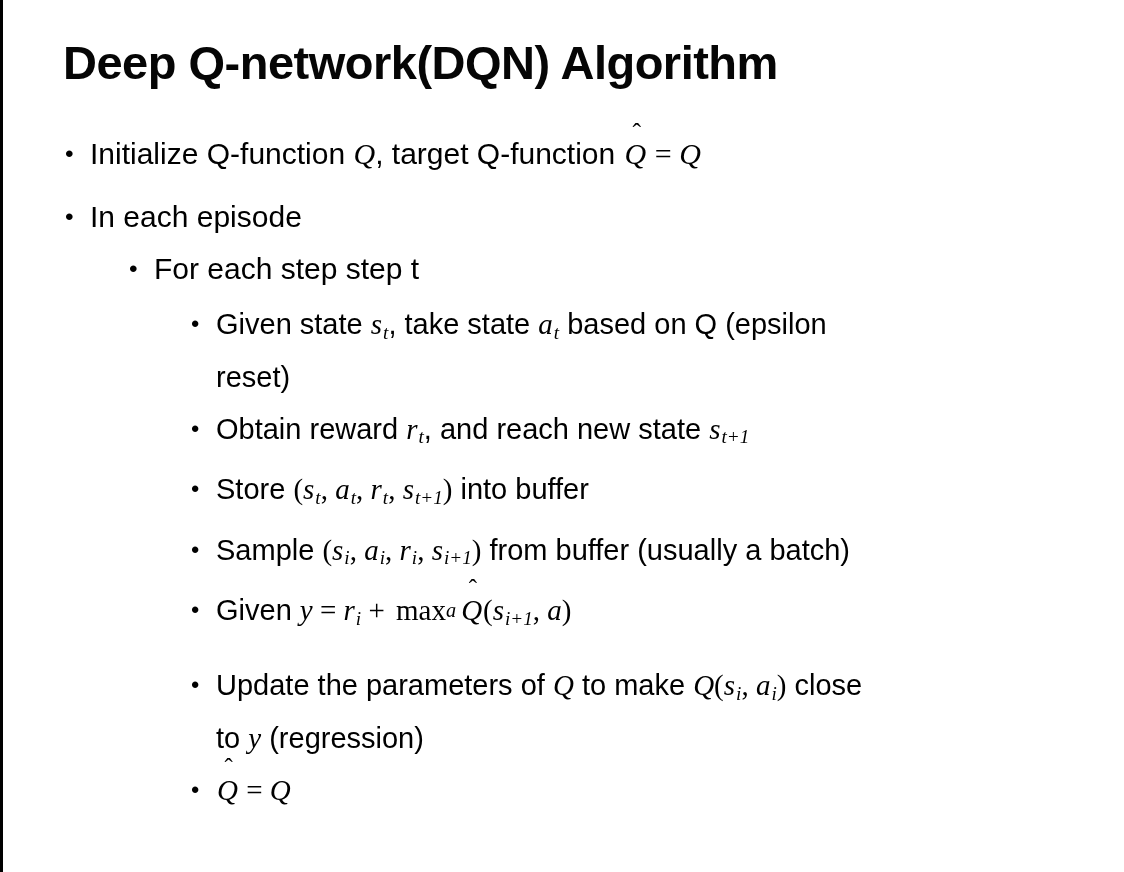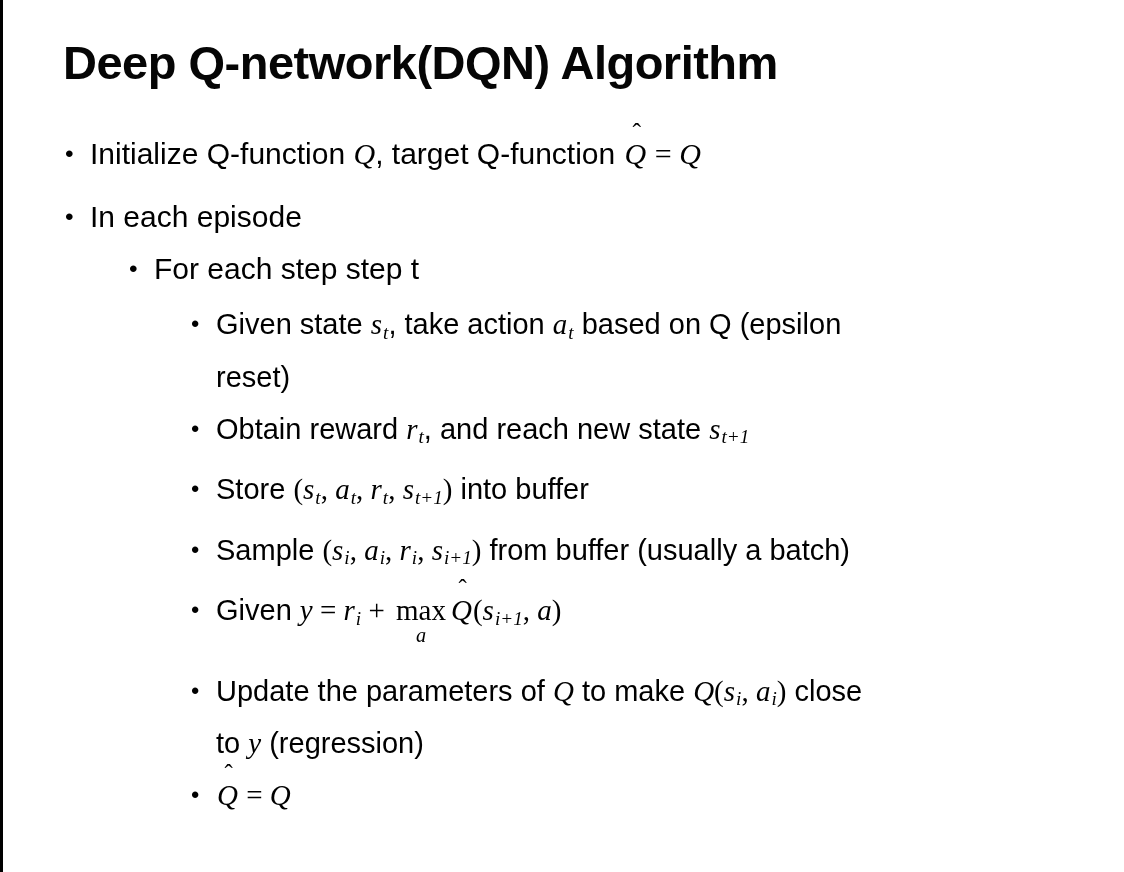--- a/index.html
+++ b/index.html
@@ -70,21 +70,21 @@
     top: -0.46em;
     left: 56%;
     transform: translateX(-50%);
     font-family: "Liberation Serif", serif;
     font-style: normal;
     font-size: 0.85em;
     line-height: 1;
   }
   .maxop {
     display: inline-flex;
-    flex-direction: column;
+    flex-direction: row;
     align-items: center;
     margin: 0 4px;
     vertical-align: baseline;
   }
   .maxword { font-family: "Liberation Serif", serif; line-height: 1; }
   .maxunder {
     font-family: "Liberation Serif", serif;
     font-style: italic;
     font-size: 0.7em;
     line-height: 1.05;
@@ -103,21 +103,21 @@
       <div class="bullet level-1">
         <span class="dot">•</span>
         <span class="content"><span class="x">In each episode</span></span>
       </div>
       <div class="bullet level-2 gap-md">
         <span class="dot">•</span>
         <span class="content"><span class="x">For each step step t</span></span>
       </div>
       <div class="bullet level-3">
         <span class="dot">•</span>
-        <span class="content"><span class="x">Given state </span><span class="msub-wrap"><span class="m">s</span><span class="sub">t</span></span><span class="x">, take action </span><span class="msub-wrap"><span class="m">a</span><span class="sub">t</span></span><span class="x"> based on Q (epsilon</span><br><span class="x">reset)</span></span>
+        <span class="content"><span class="x">Given state </span><span class="msub-wrap"><span class="m">s</span><span class="sub">t</span></span><span class="x">, take state </span><span class="msub-wrap"><span class="m">a</span><span class="sub">t</span></span><span class="x"> based on Q (epsilon</span><br><span class="x">reset)</span></span>
       </div>
       <div class="bullet level-3">
         <span class="dot">•</span>
         <span class="content"><span class="x">Obtain reward </span><span class="msub-wrap"><span class="m">r</span><span class="sub">t</span></span><span class="x">, and reach new state </span><span class="msub-wrap"><span class="m">s</span><span class="sub">t+1</span></span></span>
       </div>
       <div class="bullet level-3">
         <span class="dot">•</span>
         <span class="content"><span class="x">Store </span><span class="mp">(</span><span class="msub-wrap"><span class="m">s</span><span class="sub">t</span></span><span class="mp">, </span><span class="msub-wrap"><span class="m">a</span><span class="sub">t</span></span><span class="mp">, </span><span class="msub-wrap"><span class="m">r</span><span class="sub">t</span></span><span class="mp">, </span><span class="msub-wrap"><span class="m">s</span><span class="sub">t+1</span></span><span class="mp">)</span><span class="x"> into buffer</span></span>
       </div>
       <div class="bullet level-3">

